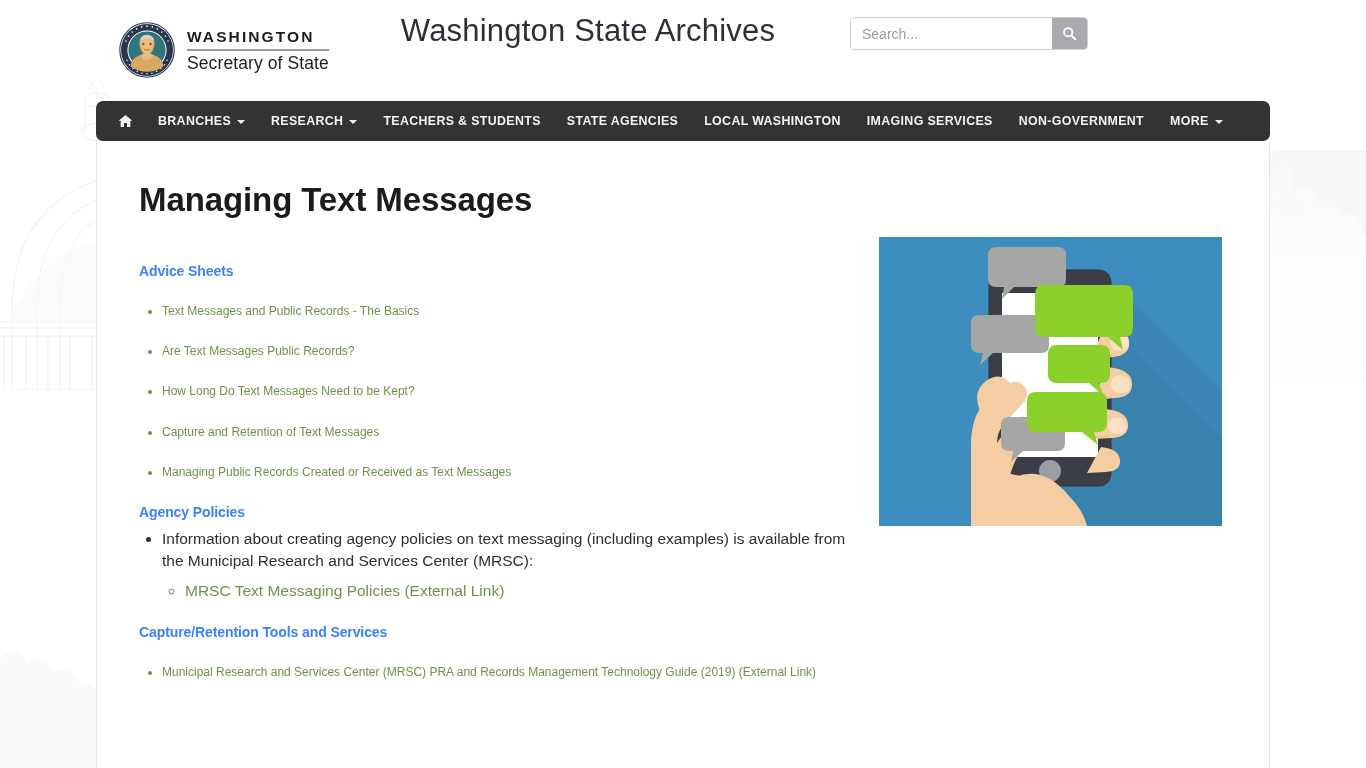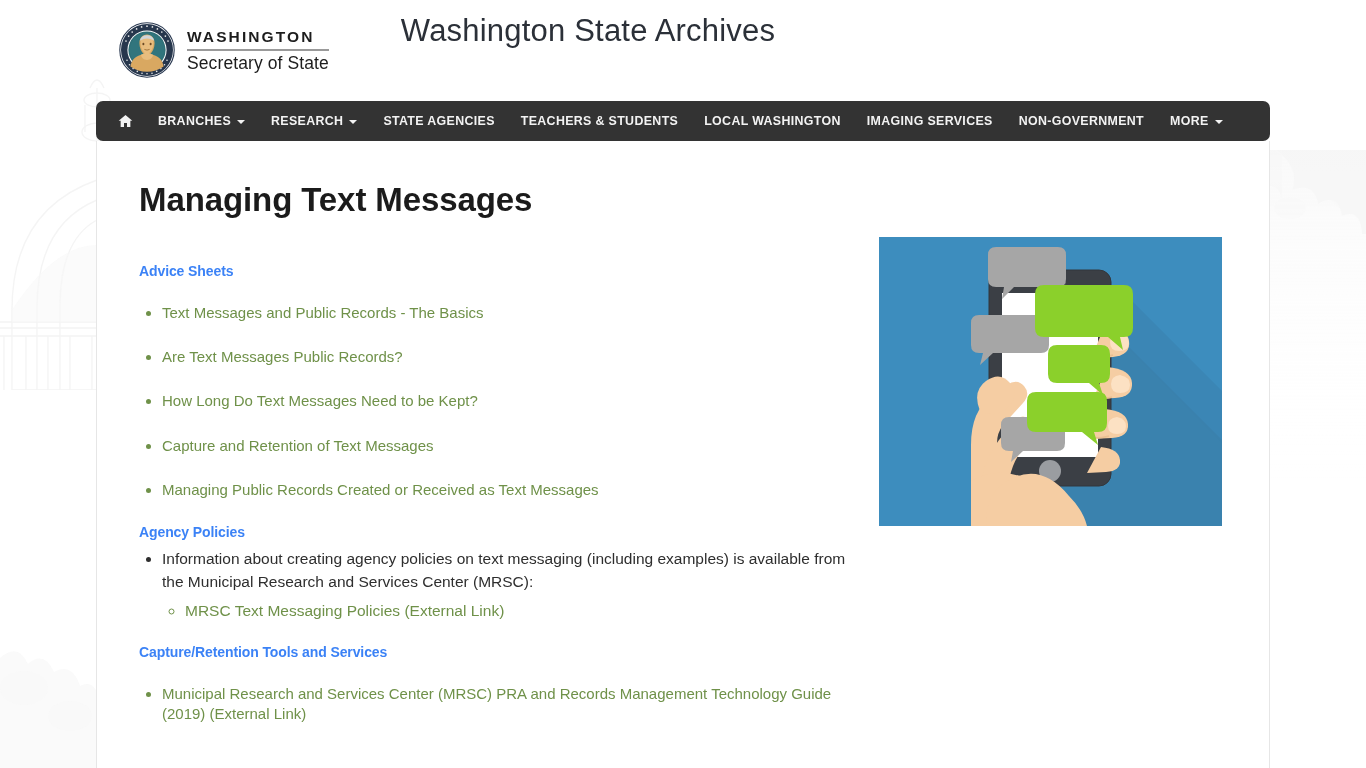--- a/index.html
+++ b/index.html
@@ -199,21 +199,21 @@
   .section { margin-bottom: 24px; }
   .section.tight { margin-bottom: 22px; }
 
   ul.link-list, ul.body-list {
     margin: 6px 0 0 0;
     padding-left: 23px;
     list-style-type: disc;
   }
   ul.link-list li {
     margin-bottom: 13px;
-    font-size: 15px;
+    font-size: 12px;
     line-height: 1.35;
     color: #6f9149;
     margin-top: 24px;
   }
   ul.link-list li:last-child { margin-bottom: 0; }
   ul.body-list li {
     font-size: 15.5px;
     line-height: 1.45;
     color: #2e2e2e;
     margin-bottom: 4px;
@@ -349,41 +349,50 @@
     </svg>
     <div class="brand-words">
       <div class="brand-top">WASHINGTON</div>
       <div class="brand-rule"></div>
       <div class="brand-sub">Secretary of State</div>
     </div>
   </div>
 
   <div class="site-title">Washington State Archives</div>
 
+  <div class="search-wrap">
+    <input class="search-input" type="text" placeholder="Search..." style="">
+    <button class="search-btn">
+      <svg width="15" height="15" viewBox="0 0 16 16">
+        <circle cx="6.6" cy="6.6" r="4.4" fill="none" stroke="#ffffff" stroke-width="1.9"></circle>
+        <line x1="10" y1="10" x2="14.2" y2="14.2" stroke="#ffffff" stroke-width="2.1" stroke-linecap="round"></line>
+      </svg>
+    </button>
+  </div>
 </header>
 
 <nav class="nav-bar">
   <a class="nav-item nav-home">
     <svg width="15" height="14" viewBox="0 0 16 15">
       <path d="M8 1 L15.3 7.3 L13.2 7.3 L13.2 14 L9.6 14 L9.6 9.6 L6.4 9.6 L6.4 14 L2.8 14 L2.8 7.3 L0.7 7.3 Z" fill="#f3f3f3"></path>
     </svg>
   </a>
   <a class="nav-item">
     <span>BRANCHES</span>
     <i class="caret"></i>
   </a>
   <a class="nav-item">
     <span>RESEARCH</span>
     <i class="caret"></i>
   </a>
   <a class="nav-item">
+    <span>TEACHERS &amp; STUDENTS</span>
+  </a>
+  <a class="nav-item">
     <span>STATE AGENCIES</span>
-  </a>
-  <a class="nav-item">
-    <span>TEACHERS &amp; STUDENTS</span>
   </a>
   <a class="nav-item">
     <span>LOCAL WASHINGTON</span>
   </a>
   <a class="nav-item">
     <span>IMAGING SERVICES</span>
   </a>
   <a class="nav-item">
     <span>NON-GOVERNMENT</span>
   </a>

